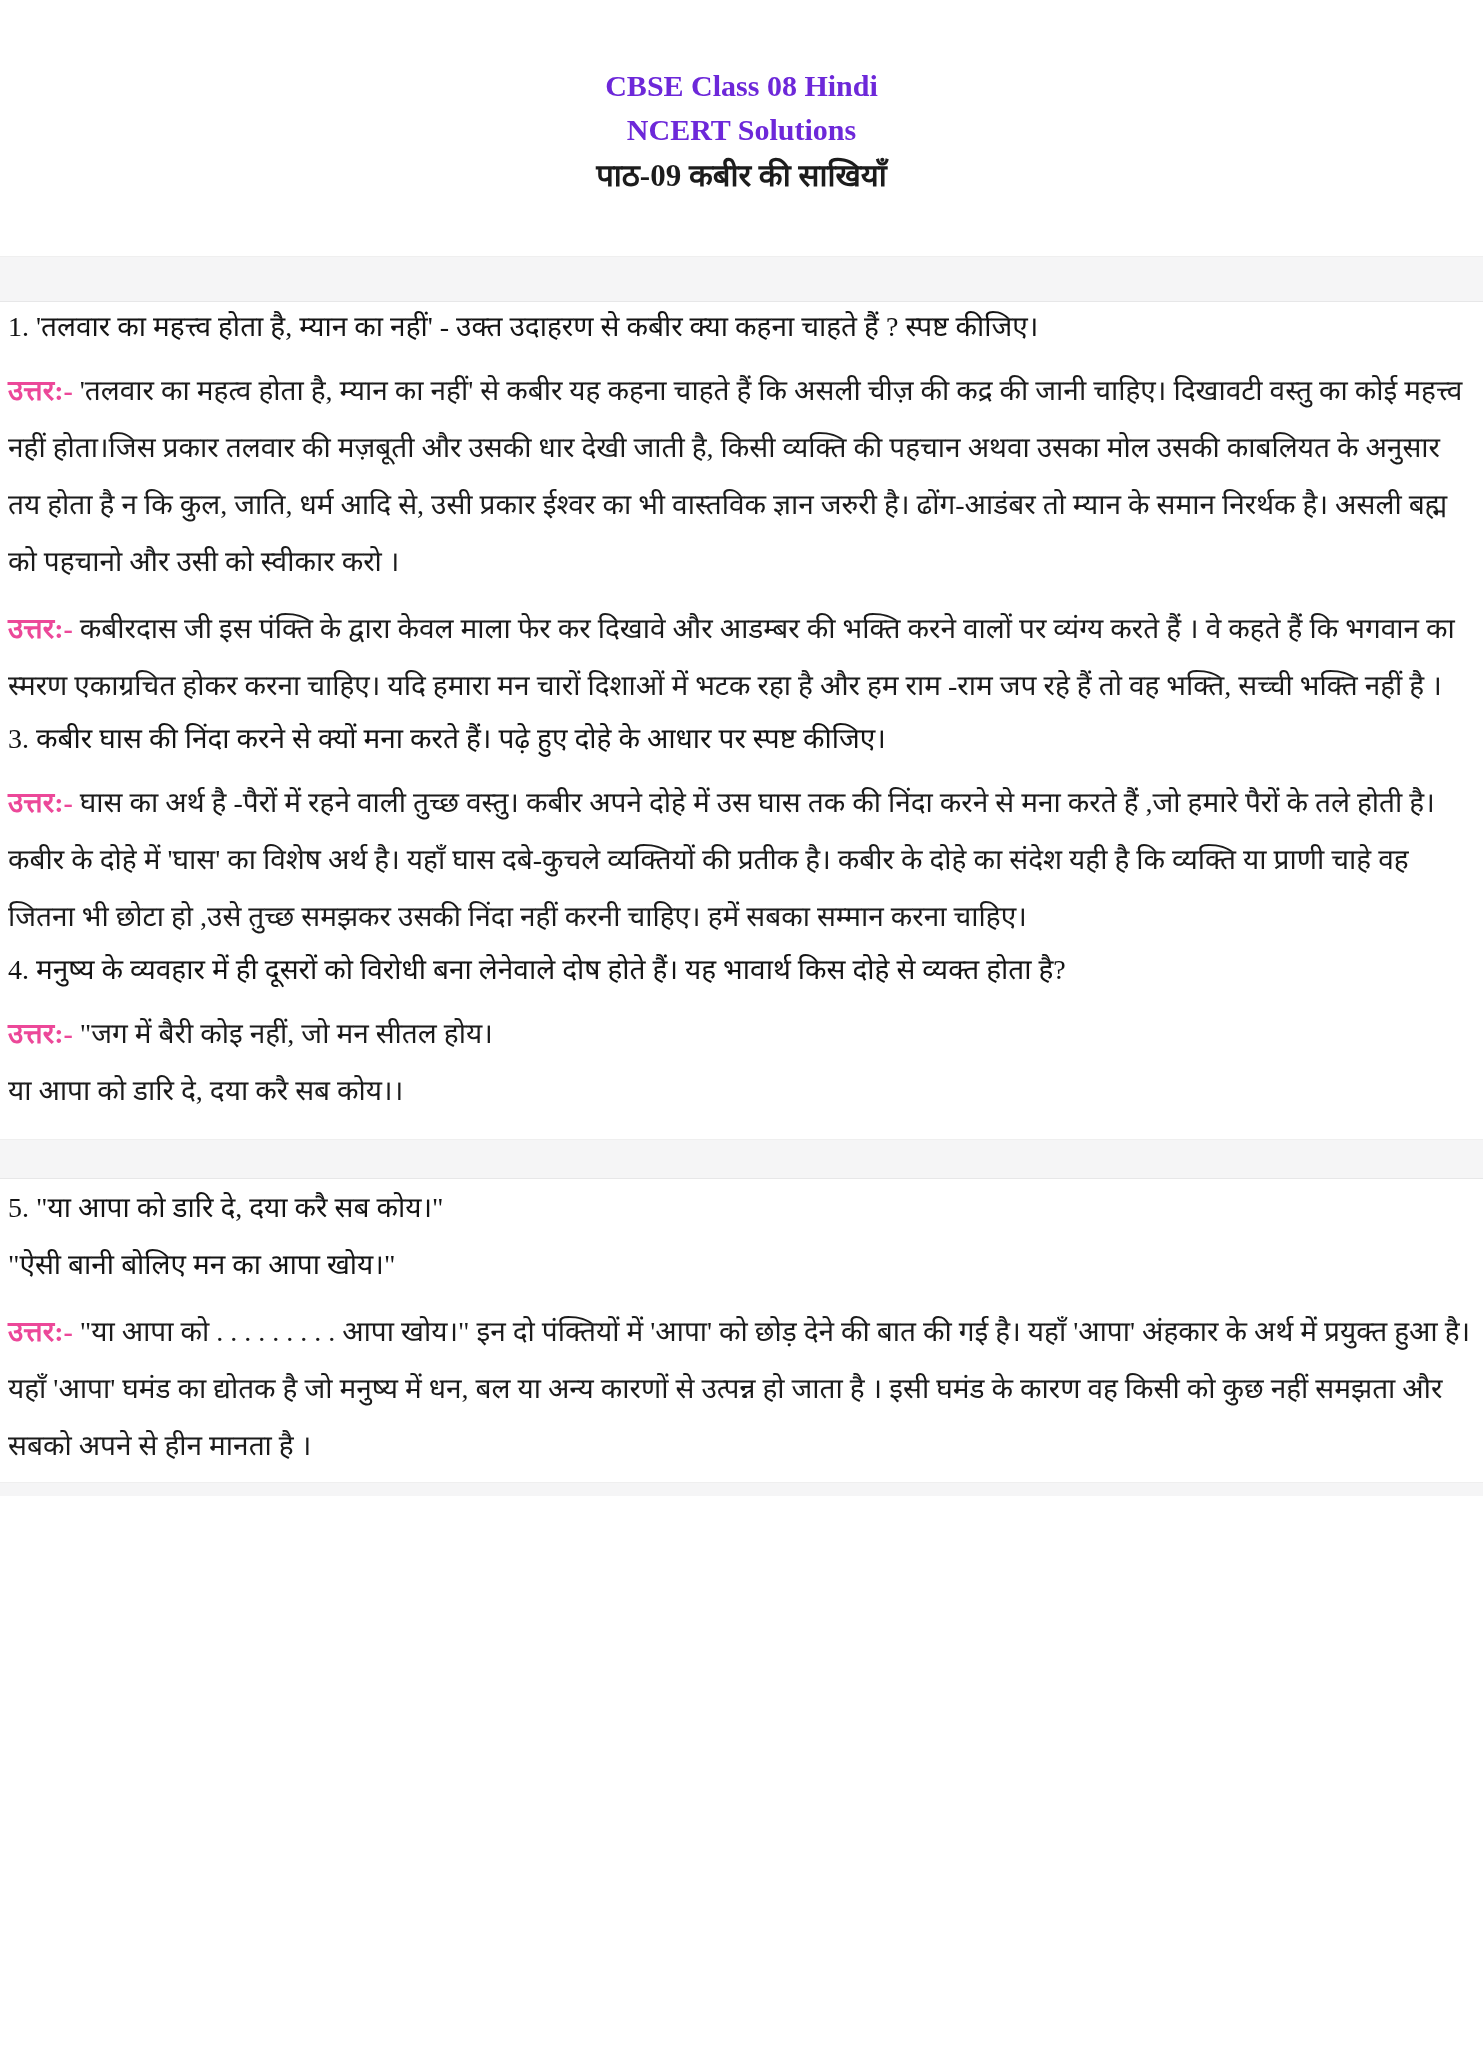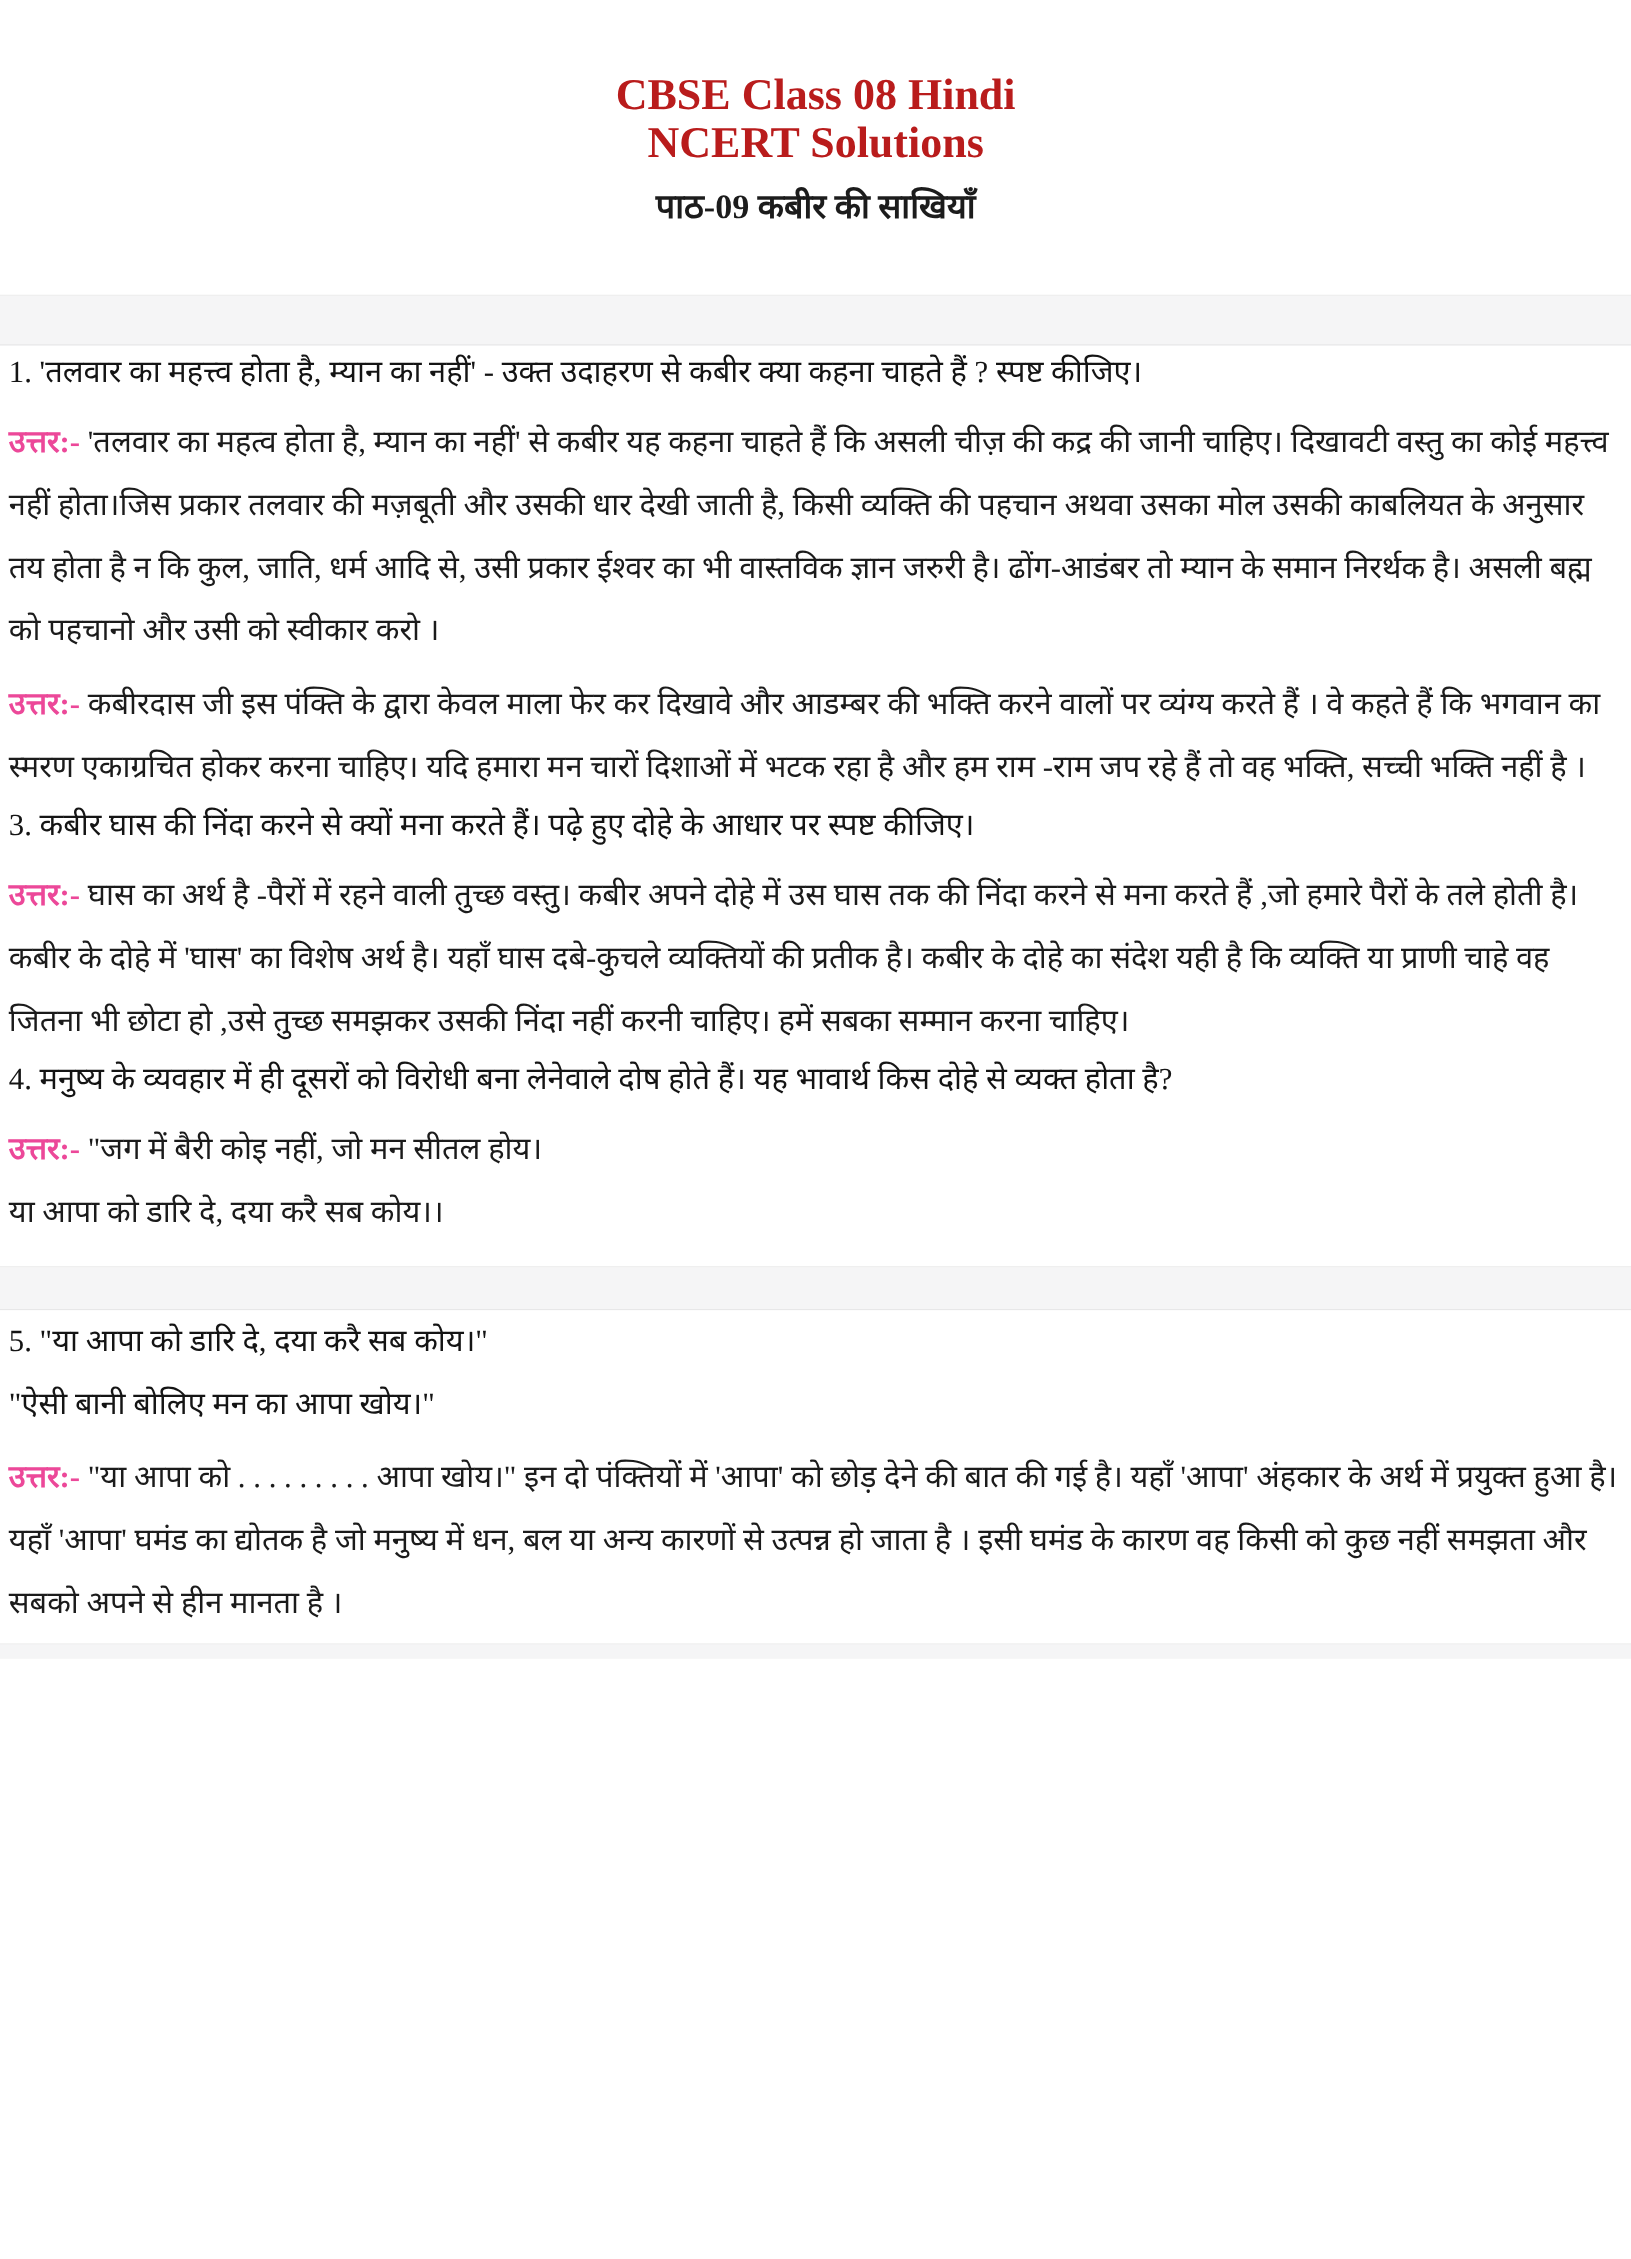--- a/index.html
+++ b/index.html
@@ -8,31 +8,31 @@
     width: 1483px;
     min-height: 2054px;
     background: #ffffff;
     color: #1f1f1f;
     font-family: "Liberation Serif", "DejaVu Serif", serif;
     overflow: hidden;
   }
   .doc-header { text-align: center; padding-top: 64px; }
   .doc-header .en {
     font-weight: bold;
-    font-size: 40px;
+    font-size: 30px;
     line-height: 44px;
-    color: #b91c1c;
+    color: #6d28d9;
     margin: 0;
   }
   .doc-header .hi {
     font-weight: bold;
     font-size: 31px;
     line-height: 48px;
     color: #1c1c1c;
-    margin: 12px;
+    margin: 0;
   }
   .band {
     height: 46px;
     background: #f5f5f6;
     border-top: 1px solid #efefef;
     border-bottom: 1px solid #e7e7e8;
     box-sizing: border-box;
   }
   .band-1 { margin-top: 56px; }
   .band-2 { margin-top: 20px; height: 40px; }

